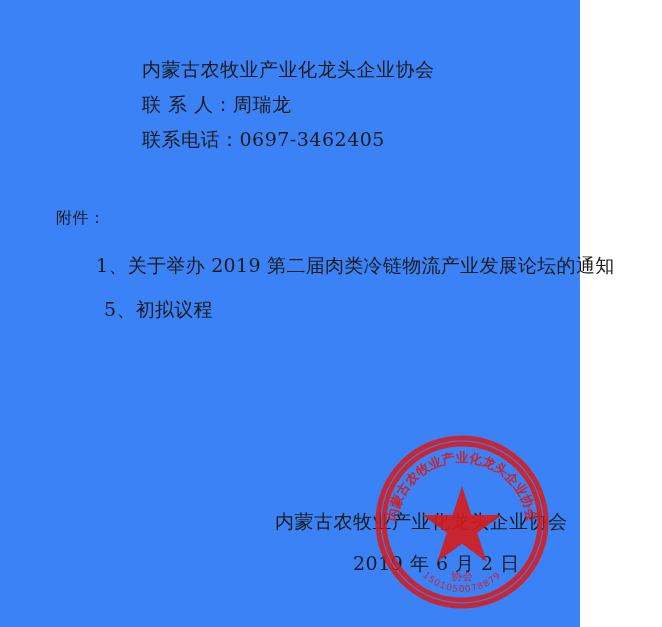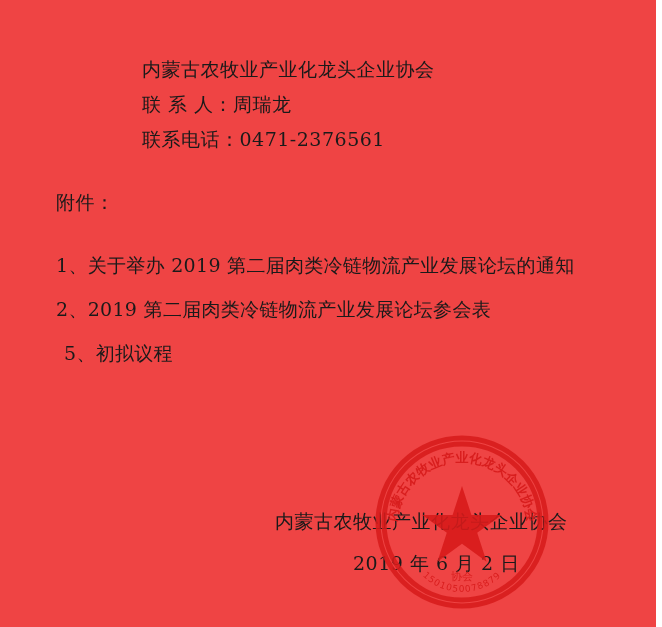--- a/index.html
+++ b/index.html
@@ -10,54 +10,55 @@
   body {
     width: 662px;
     height: 627px;
     position: relative;
     font-family: "DejaVu Serif", "Liberation Serif", serif;
     color: #1a1a1a;
     overflow: hidden;
   }
   .page {
     position: relative;
-    width: 656px;
+    width: 580px;
     height: 627px;
-    background: #ef4444;
+    background: #3b82f6;
   }
   .block-head {
     position: absolute;
     left: 142px;
     top: 52px;
     width: 470px;
   }
   .head-line {
     font-size: 19px;
     line-height: 35px;
     letter-spacing: 0.5px;
     white-space: pre;
   }
   .attach-label {
     position: absolute;
     left: 56px;
-    top: 190px;
-    font-size: 19px;
+    top: 208px;
+    font-size: 16px;
     letter-spacing: 0.5px;
   }
   .attach-list {
     position: absolute;
     left: 56px;
     top: 243px;
     width: 580px;
   }
   .attach-item {
     font-size: 19px;
     line-height: 44px;
     letter-spacing: 0.3px;
     white-space: nowrap;
+    margin-left: 40px;
   }
   .attach-item.indent {
     padding-left: 8px;
   }
   .sign-block {
     position: absolute;
     left: 275px;
     top: 500px;
     width: 360px;
     text-align: left;
@@ -114,28 +115,27 @@
   }
 </style>
 </head>
 <body>
 
 <div class="page">
 
   <div class="block-head">
     <div class="head-line">内蒙古农牧业产业化龙头企业协会</div>
     <div class="head-line">联 系 人：周瑞龙</div>
-    <div class="head-line">联系电话：0471-2376561</div>
+    <div class="head-line">联系电话：0697-3462405</div>
   </div>
 
   <div class="attach-label">附件：</div>
 
   <div class="attach-list">
     <div class="attach-item">1、关于举办 2019 第二届肉类冷链物流产业发展论坛的通知</div>
-    <div class="attach-item">2、2019 第二届肉类冷链物流产业发展论坛参会表</div>
     <div class="attach-item indent">5、初拟议程</div>
   </div>
 
   <div class="sign-block">
     <div class="sign-line">内蒙古农牧业产业化龙头企业协会</div>
     <div class="sign-line sign-date">2019 年 6 月 2 日</div>
   </div>
 
   <div class="seal">
     <svg width="180" height="180" viewBox="0 0 180 180" xmlns="http://www.w3.org/2000/svg">

